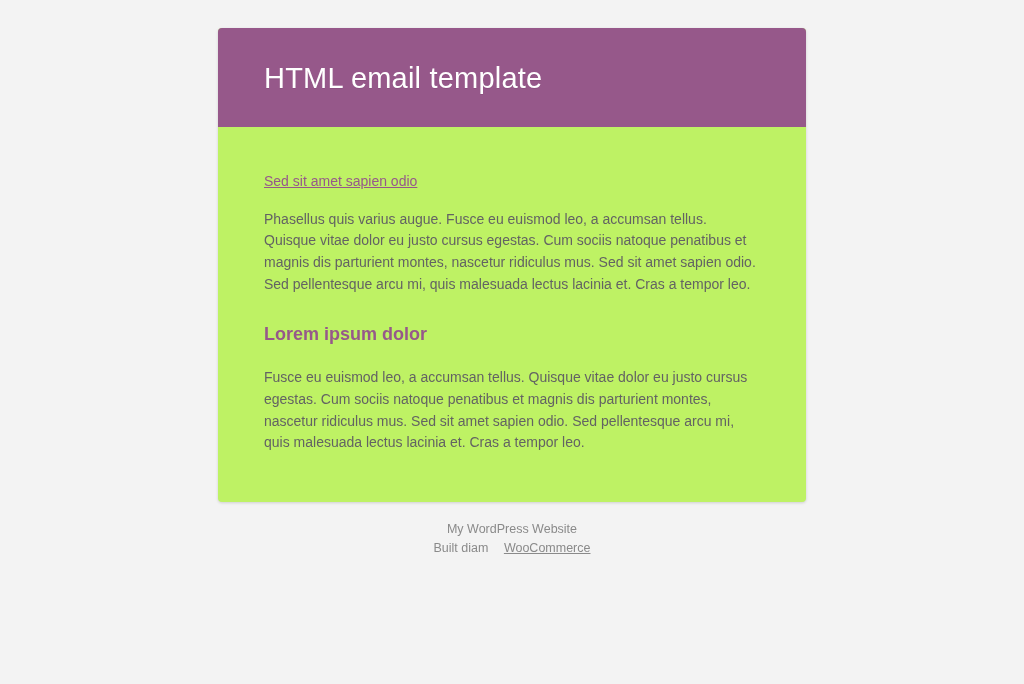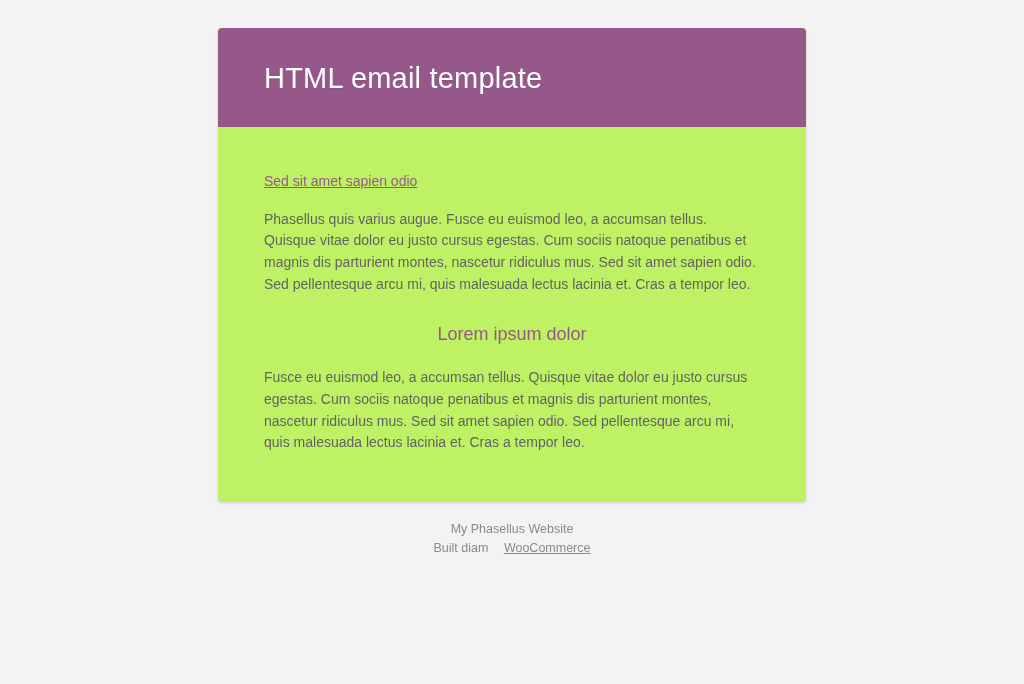--- a/index.html
+++ b/index.html
@@ -38,23 +38,22 @@
     font-size: 14px;
     line-height: 1.55;
   }
   .email-body p { margin-bottom: 16px; }
   .email-body a.inline-link {
     color: #96588a;
   }
   .email-body h2.section-heading {
     color: #96588a;
     font-size: 18px;
-    font-weight: 400;
+    font-weight: 700;
     margin: 26px 0 18px 0;
-    text-align: center;
   }
   .footer {
     margin-top: 18px;
     text-align: center;
     color: #8a8a8a;
     font-size: 12.5px;
     line-height: 1.5;
   }
   .footer a {
     color: #8a8a8a;
@@ -73,17 +72,17 @@
     <p>
       <a href="#" class="inline-link">Sed sit amet sapien odio</a>
     </p>
     <p>Phasellus quis varius augue. Fusce eu euismod leo, a accumsan tellus. Quisque vitae dolor eu justo cursus egestas. Cum sociis natoque penatibus et magnis dis parturient montes, nascetur ridiculus mus. Sed sit amet sapien odio. Sed pellentesque arcu mi, quis malesuada lectus lacinia et. Cras a tempor leo.</p>
     <h2 class="section-heading">Lorem ipsum dolor</h2>
     <p>Fusce eu euismod leo, a accumsan tellus. Quisque vitae dolor eu justo cursus egestas. Cum sociis natoque penatibus et magnis dis parturient montes, nascetur ridiculus mus. Sed sit amet sapien odio. Sed pellentesque arcu mi, quis malesuada lectus lacinia et. Cras a tempor leo.</p>
   </div>
 </div>
 
 <div class="footer">
-  <div>My Phasellus Website</div>
+  <div>My WordPress Website</div>
   <div>
     <span>Built diam </span><a href="#">WooCommerce</a>
   </div>
 </div>
 
 </body></html>

